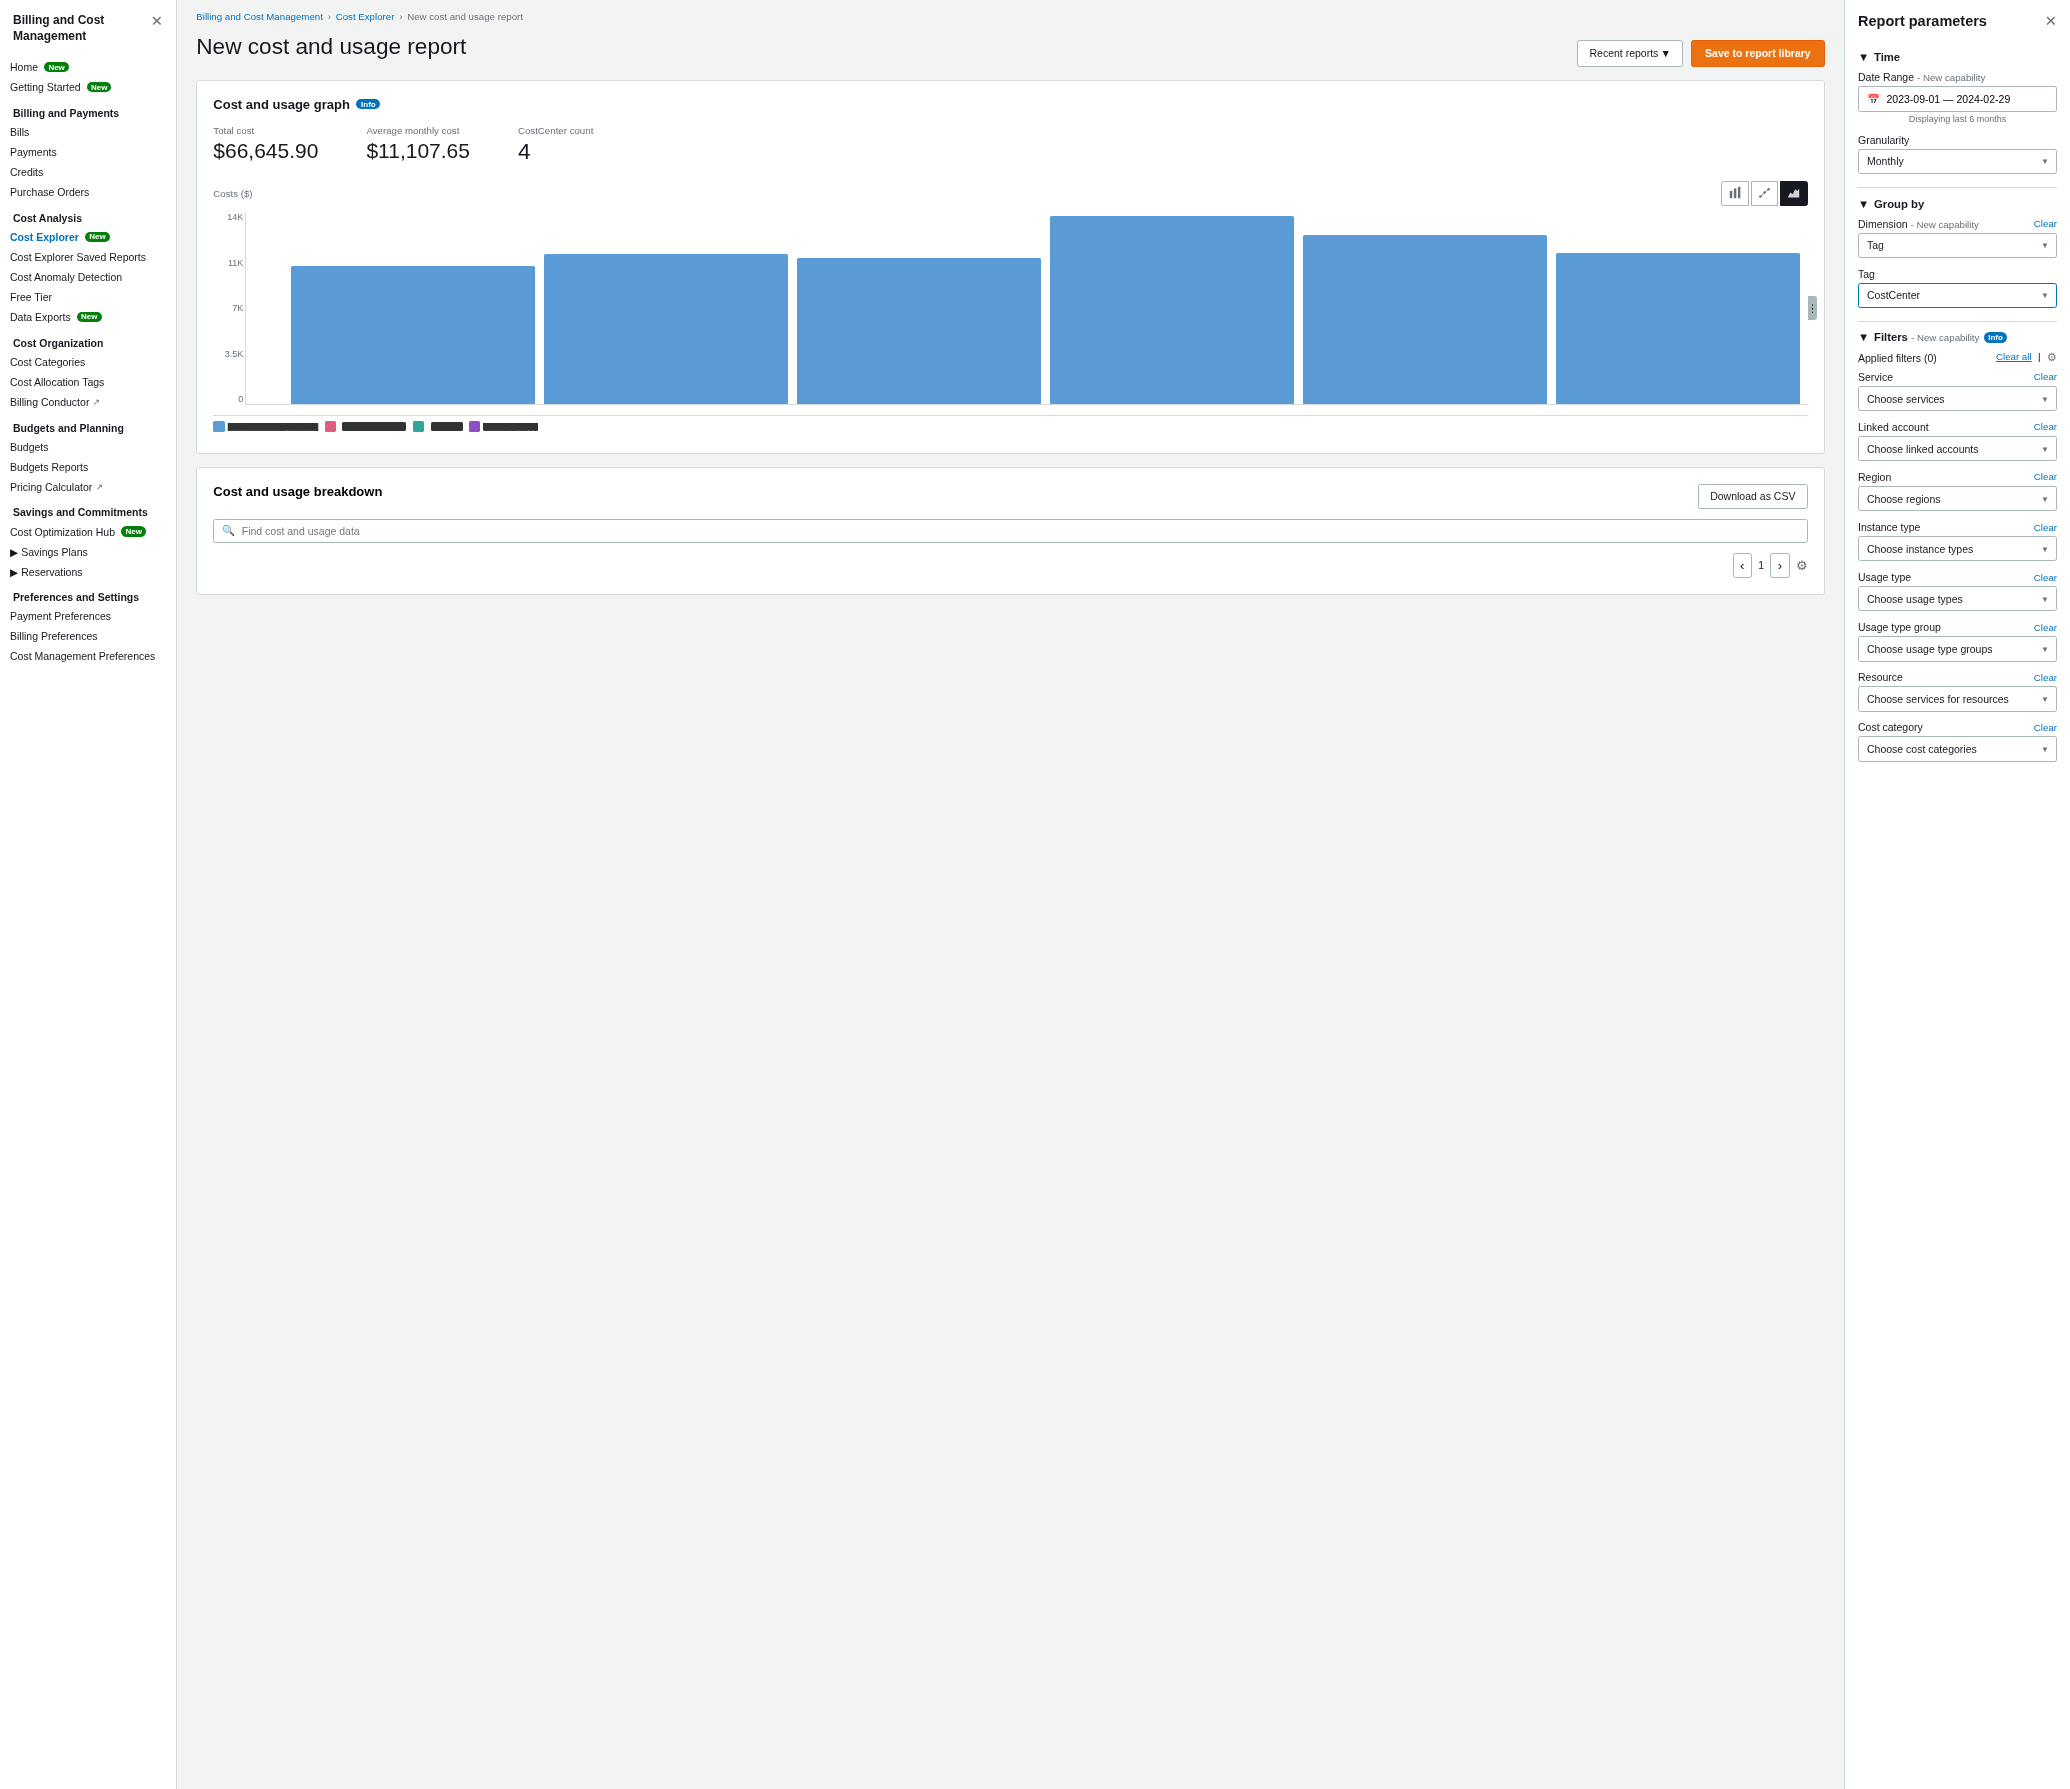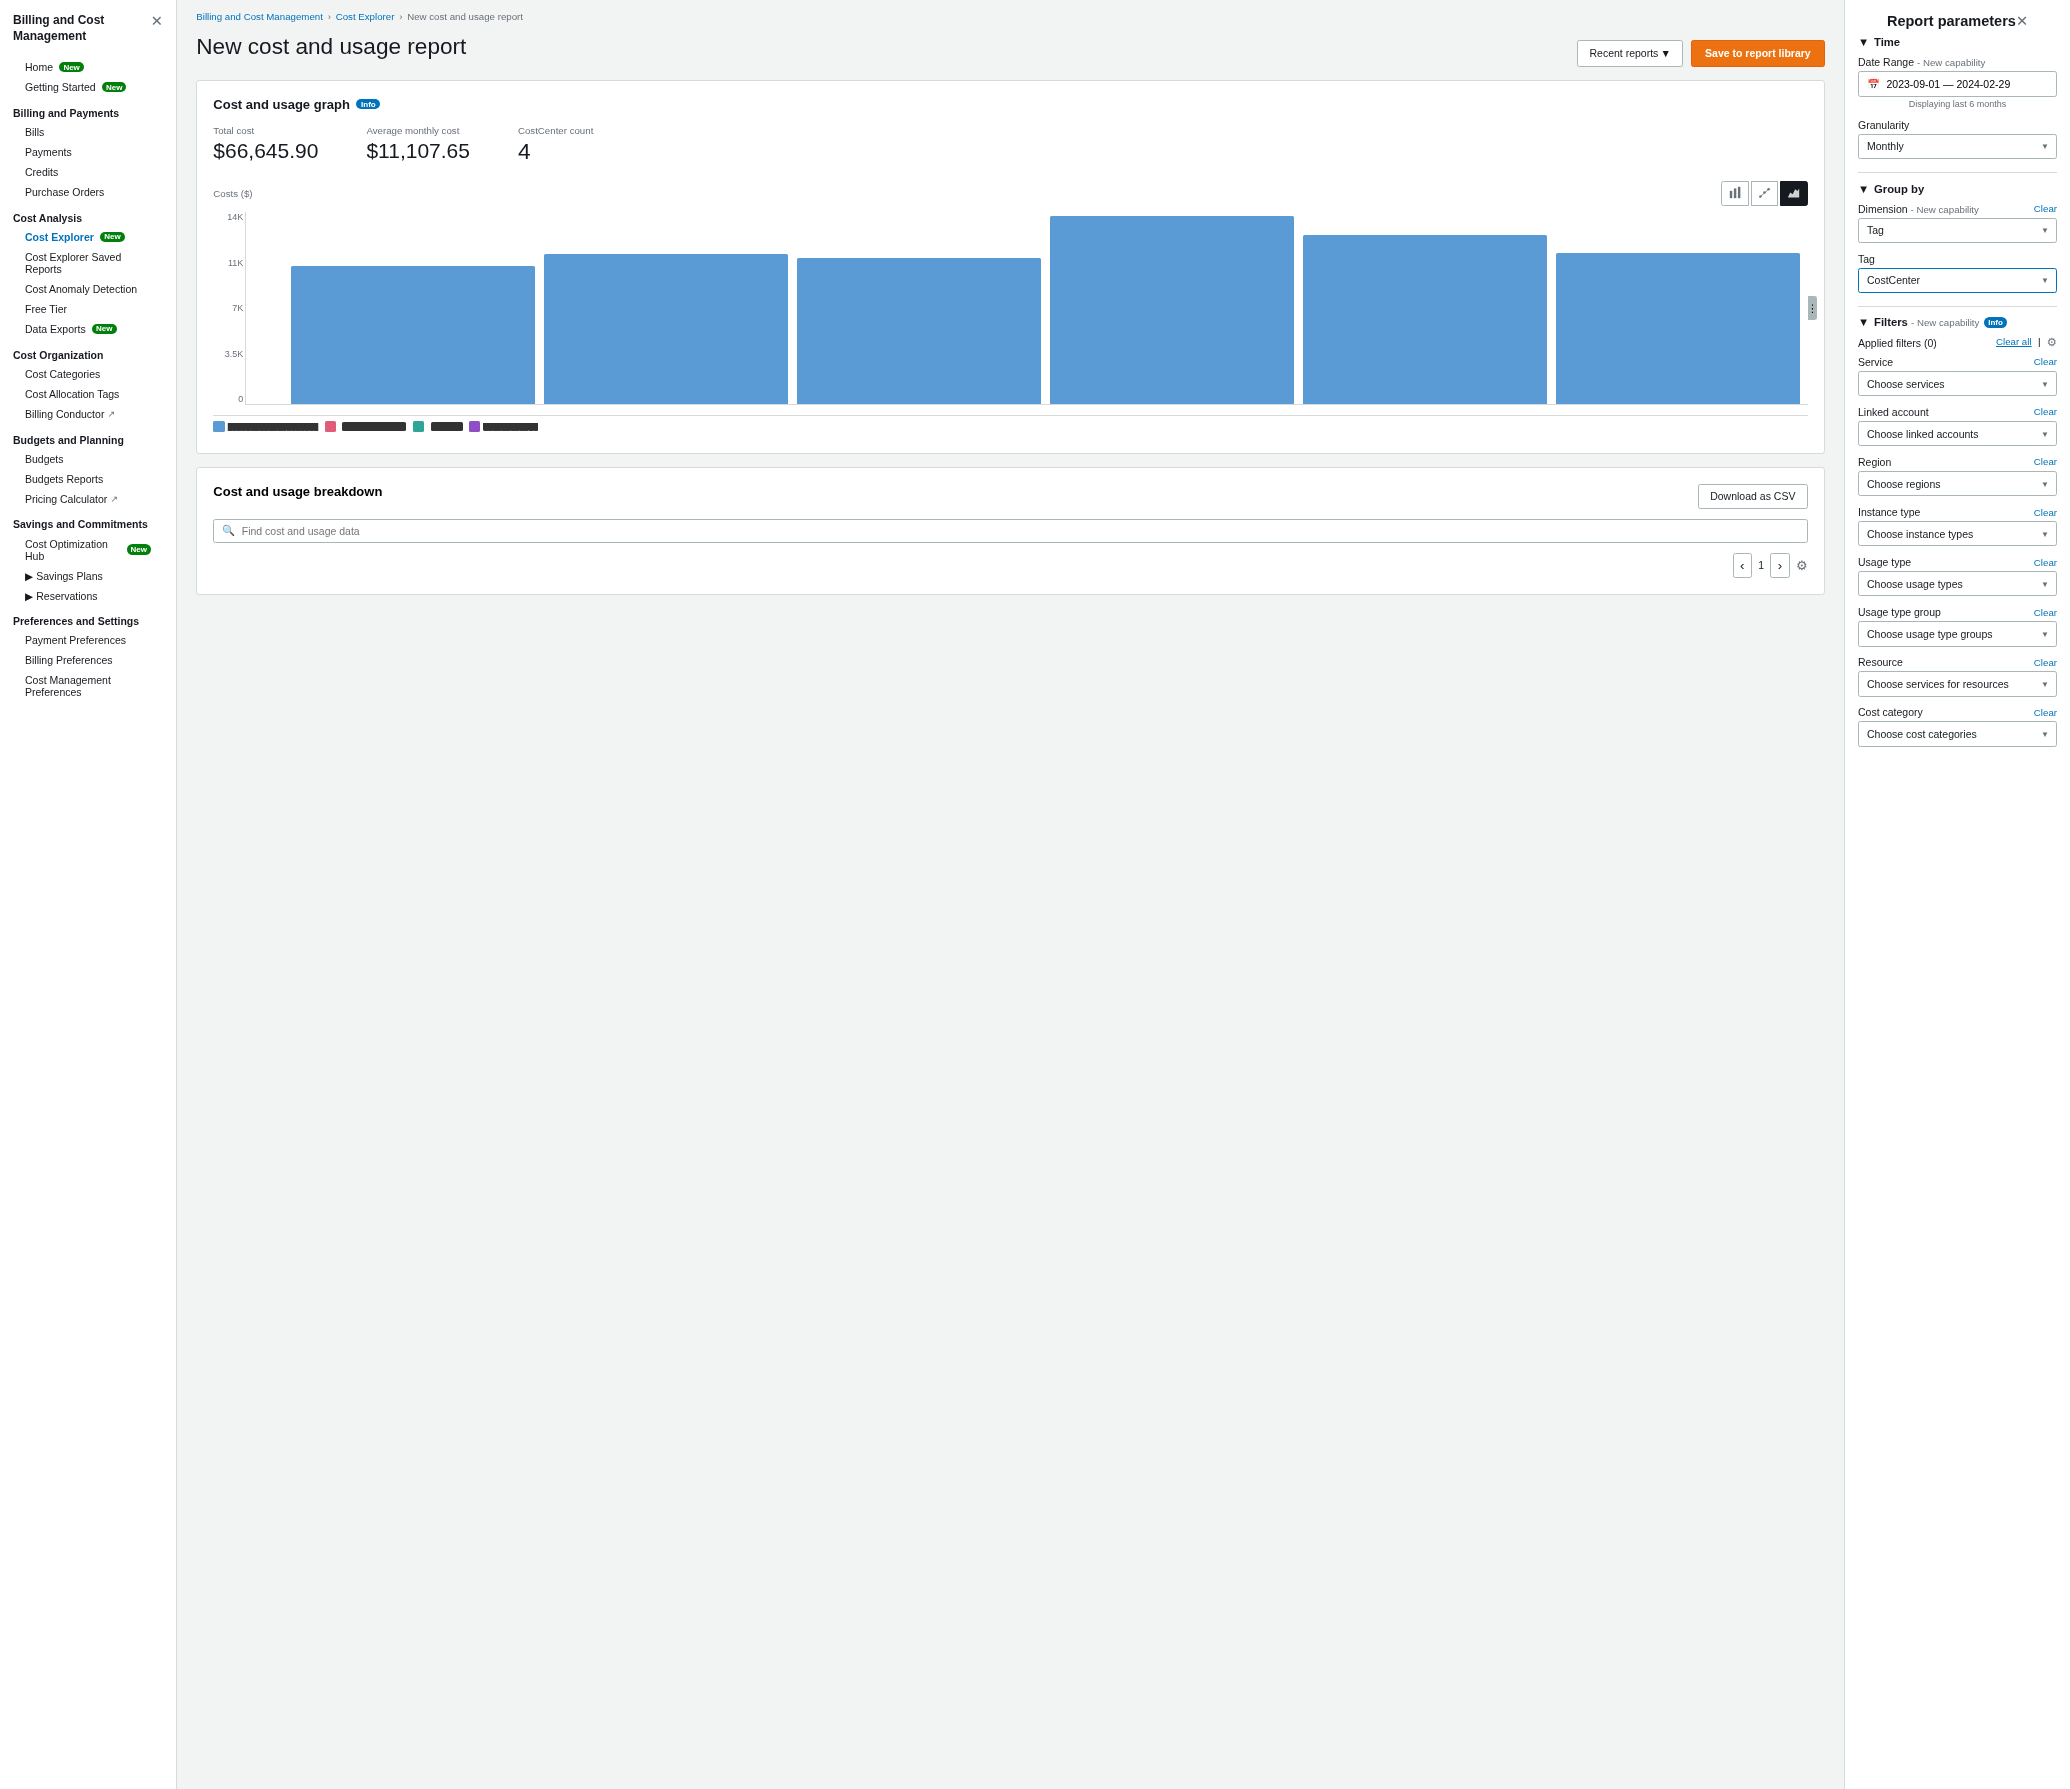--- a/index.html
+++ b/index.html
@@ -4,21 +4,21 @@
   <style>
     * { box-sizing: border-box; margin: 0; padding: 0; }
     body { font-family: -apple-system, BlinkMacSystemFont, "Amazon Ember", Arial, sans-serif; font-size: 10.5px; background: #f2f3f3; display: flex; height: 100vh; overflow: hidden; }
 
     
     .sidebar { width: 177px; min-width: 177px; background: #fff; border-right: 0.8px solid #d5dbdb; overflow-y: auto; padding: 13px 0; }
     .sidebar-header { display: flex; justify-content: space-between; align-items: flex-start; padding: 0 13px 13px; }
     .sidebar-title { font-size: 12px; font-weight: 700; color: #16191f; line-height: 1.3; }
     .sidebar-close { background: none; border: none; cursor: pointer; font-size: 14.5px; color: #687078; }
     .sidebar-section-title { font-size: 10.5px; font-weight: 700; color: #16191f; padding: 9.7px 13px 3.2px; }
-    .sidebar-item { display: flex; align-items: center; padding: 4px 25px; cursor: pointer; color: #16191f; font-size: 10.5px; gap: 3.2px; }
+    .sidebar-item { display: flex; align-items: center; padding: 4px 10px; cursor: pointer; color: #16191f; font-size: 10.5px; gap: 3.2px; }
     .sidebar-item.active { color: #0073bb; font-weight: 600; }
     .badge-new { background: #037f0c; color: #fff; font-size: 8px; padding: 0.8px 4px; border-radius: 6.4px; font-weight: 600; margin-left: 3.2px; }
     .sidebar-item .ext-icon { font-size: 9px; color: #687078; }
 
     
     .main-content { flex: 1; overflow-y: auto; background: #f2f3f3; }
 
     
     .breadcrumb { display: flex; align-items: center; gap: 4.8px; padding: 11.3px 19.3px 4.8px; font-size: 9.7px; color: #687078; }
     .breadcrumb a { color: #0073bb; text-decoration: none; }
@@ -78,21 +78,21 @@
     .breakdown-title { font-size: 13px; font-weight: 600; }
     .btn-download { background: #fff; border: 0.8px solid #aab7b8; border-radius: 2.4px; padding: 5.6px 11.3px; font-size: 10.5px; cursor: pointer; color: #16191f; }
     .search-box { display: flex; align-items: center; border: 0.8px solid #aab7b8; border-radius: 2.4px; padding: 4.8px 8px; background: #fff; gap: 6.4px; }
     .search-box input { border: none; outline: none; font-size: 10.5px; color: #687078; width: 100%; background: transparent; }
     .pagination { display: flex; align-items: center; justify-content: flex-end; gap: 6.4px; margin-top: 9.7px; font-size: 10.5px; color: #16191f; }
     .pagination-btn { background: #fff; border: 0.8px solid #aab7b8; border-radius: 2.4px; padding: 4px 6.4px; cursor: pointer; color: #16191f; }
     .pagination-settings { background: none; border: none; cursor: pointer; font-size: 13px; color: #687078; }
 
     
     .right-panel { width: 226px; min-width: 226px; background: #fff; border-left: 0.8px solid #d5dbdb; overflow-y: auto; padding: 13px; }
-    .panel-header { display: flex; justify-content: center; align-items: center; margin-bottom: 7px; }
+    .panel-header { display: flex; justify-content: space-between; align-items: center; margin-bottom: 22px; }
     .panel-title { font-size: 14.5px; font-weight: 600; color: #16191f; }
     .panel-close { background: none; border: none; cursor: pointer; font-size: 14.5px; color: #687078; }
 
     
     .section { margin-bottom: 13px; }
     .section-header { display: flex; align-items: center; gap: 4.8px; font-size: 11.3px; font-weight: 700; color: #16191f; margin-bottom: 8px; cursor: pointer; }
     .field-group { margin-bottom: 9.7px; }
     .field-label { font-size: 10.5px; color: #16191f; margin-bottom: 3.2px; display: flex; justify-content: space-between; align-items: center; }
     .field-label .clear-link { color: #0073bb; font-size: 9.7px; cursor: pointer; text-decoration: none; }
     .field-sublabel { font-size: 9px; color: #687078; margin-bottom: 4.8px; margin-top: 1.6px; text-align: center; }

